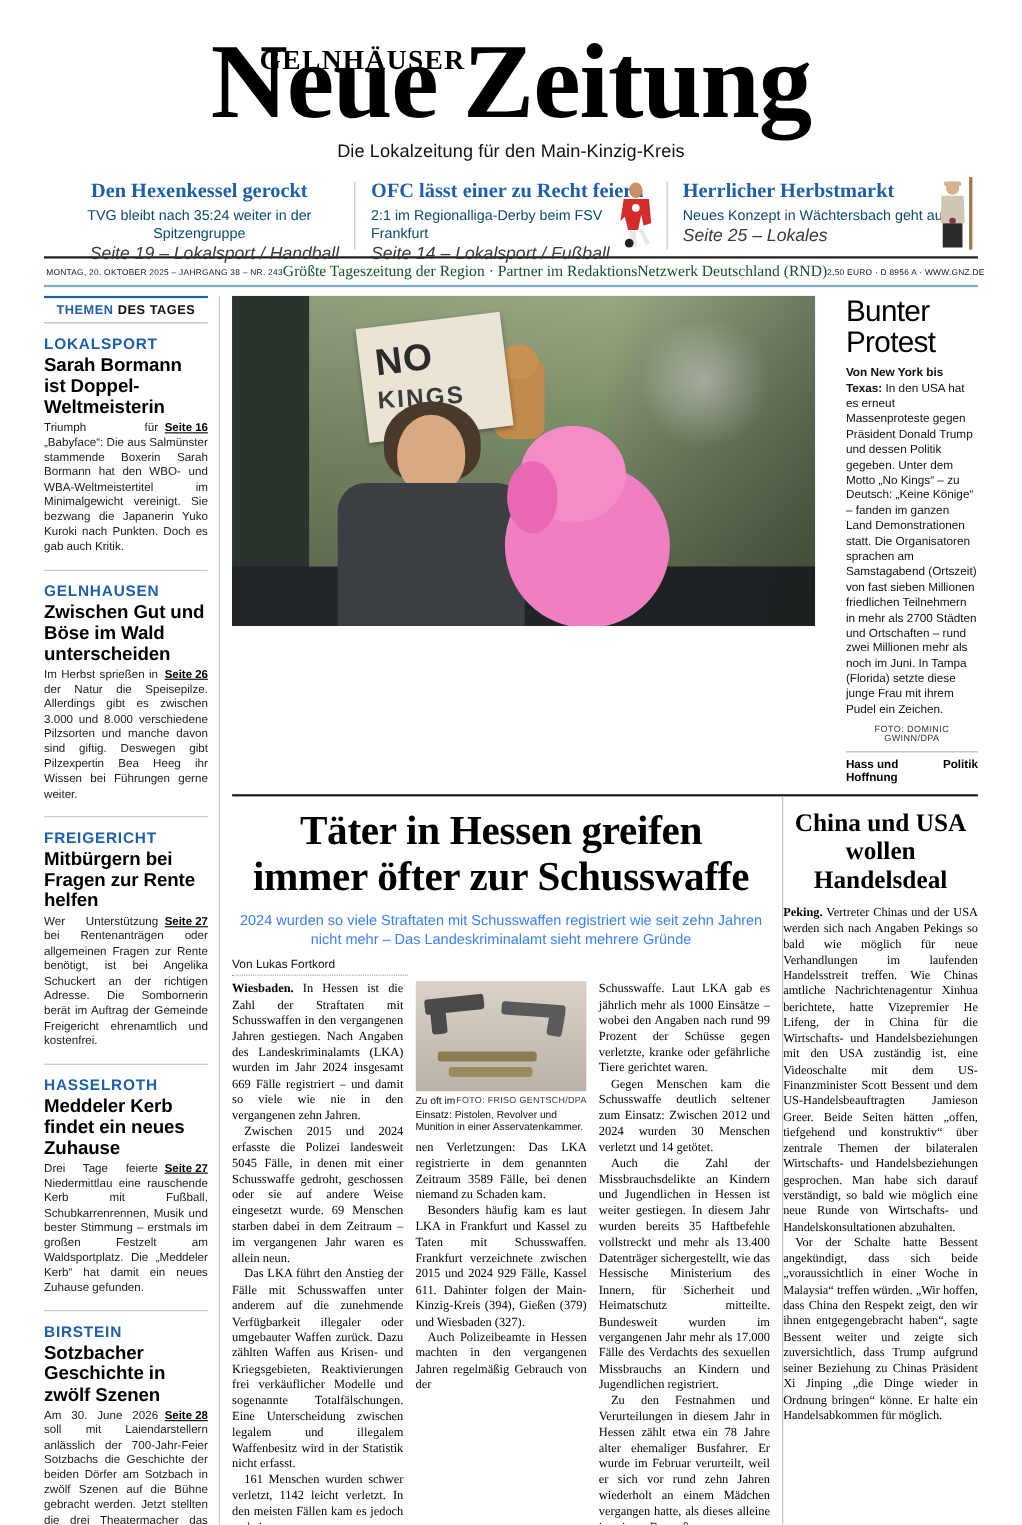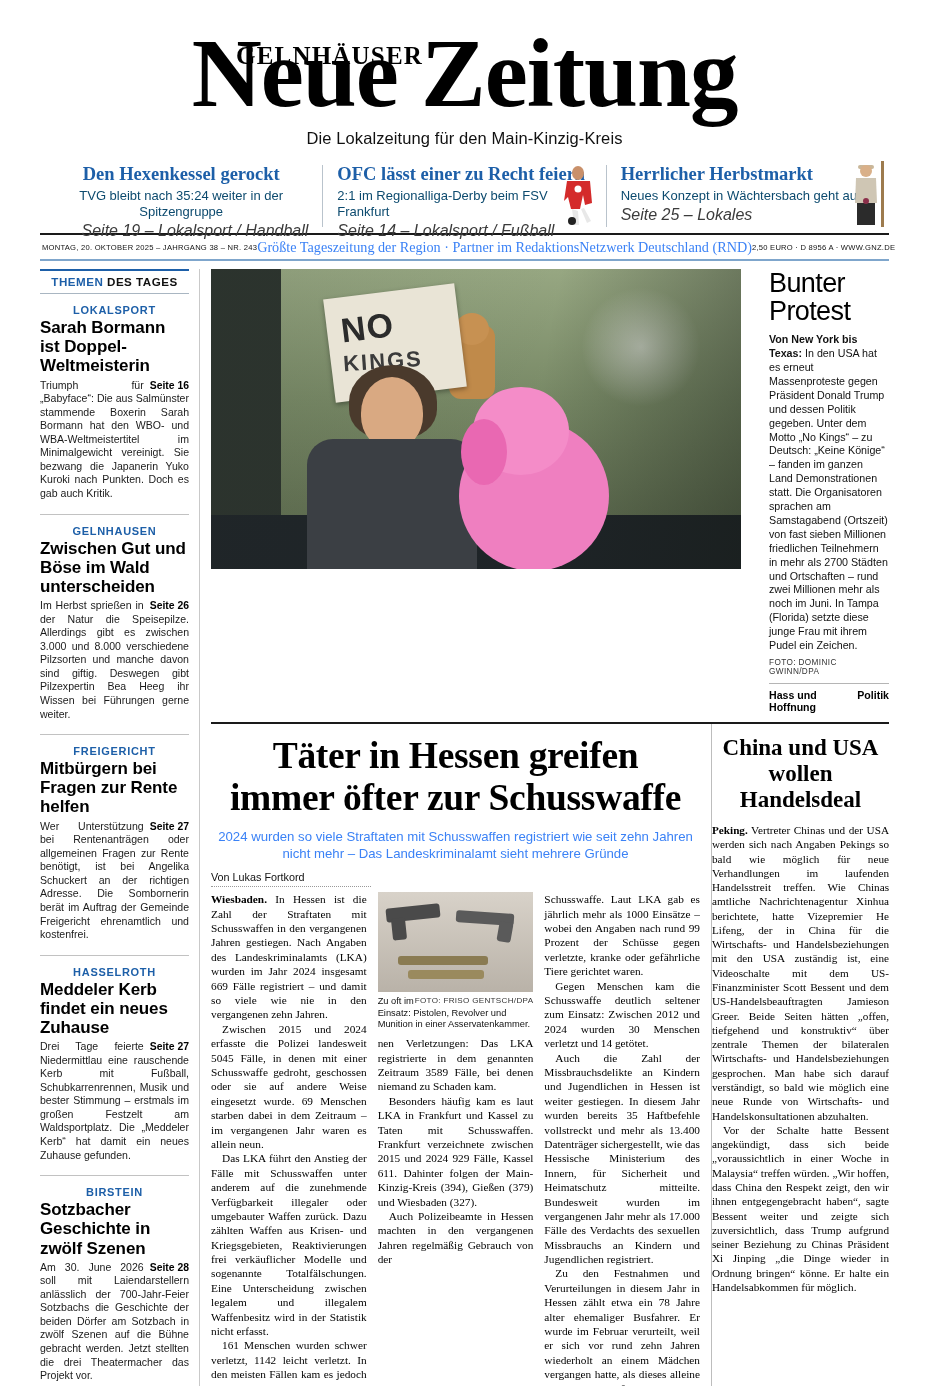--- a/index.html
+++ b/index.html
@@ -121,21 +121,21 @@
   .infobar-left {
     font-size: 7.6px;
     letter-spacing: 0.25px;
     color: #111;
     white-space: nowrap;
   }
   .infobar-mid {
     font-family: "Liberation Serif", serif;
     font-size: 14.2px;
     white-space: nowrap;
-    color: #3b82f6;
+    color: #14532d;
   }
   .infobar-right {
     font-size: 7.6px;
     letter-spacing: 0.25px;
     color: #111;
     white-space: nowrap;
   }
 
   
   .body-grid {
@@ -164,25 +164,24 @@
     font-size: 11.6px;
     font-weight: 700;
     letter-spacing: 0.5px;
     margin-bottom: 10px;
   }
   .themen-head .blue { color: #1d5fa8; }
   .themen-head .dark { color: #111; }
   .side-item { margin-bottom: 13px; }
   .side-cat {
     color: #1d5fa8;
-    font-size: 11px;
+    font-size: 14px;
     font-weight: 700;
     letter-spacing: 0.7px;
     margin-bottom: 2px;
-    text-align: center;
   }
   .side-title {
     font-size: 17px;
     font-weight: 700;
     line-height: 1.13;
     margin-bottom: 3px;
     color: #000;
     letter-spacing: -0.1px;
   }
   .side-text {
@@ -191,20 +190,21 @@
     text-align: justify;
     color: #1a1a1a;
     hyphens: auto;
   }
   .side-page {
     font-weight: 700;
     font-size: 10.4px;
     float: right;
     margin-left: 6px;
     color: #000;
+    text-decoration: underline;
   }
   .side-rule {
     border: 0;
     border-top: 1px solid #c2c2c2;
     margin: 12px 0 10px 0;
   }
 
   
   .lead-row { display: flex; }
   .photo-box {
@@ -230,21 +230,21 @@
   .protest-text {
     font-size: 10.7px;
     line-height: 1.3;
     text-align: left;
     color: #111;
   }
   .protest-text b { font-weight: 700; }
   .photo-credit {
     font-size: 8.2px;
     letter-spacing: 0.4px;
-    text-align: left;
+    text-align: center;
     margin-top: 5px;
     color: #333;
   }
   .protest-foot {
     border-top: 1px solid #b5b5b5;
     margin-top: 7px;
     padding-top: 5px;
     display: flex;
     justify-content: space-between;
     font-size: 10.6px;

